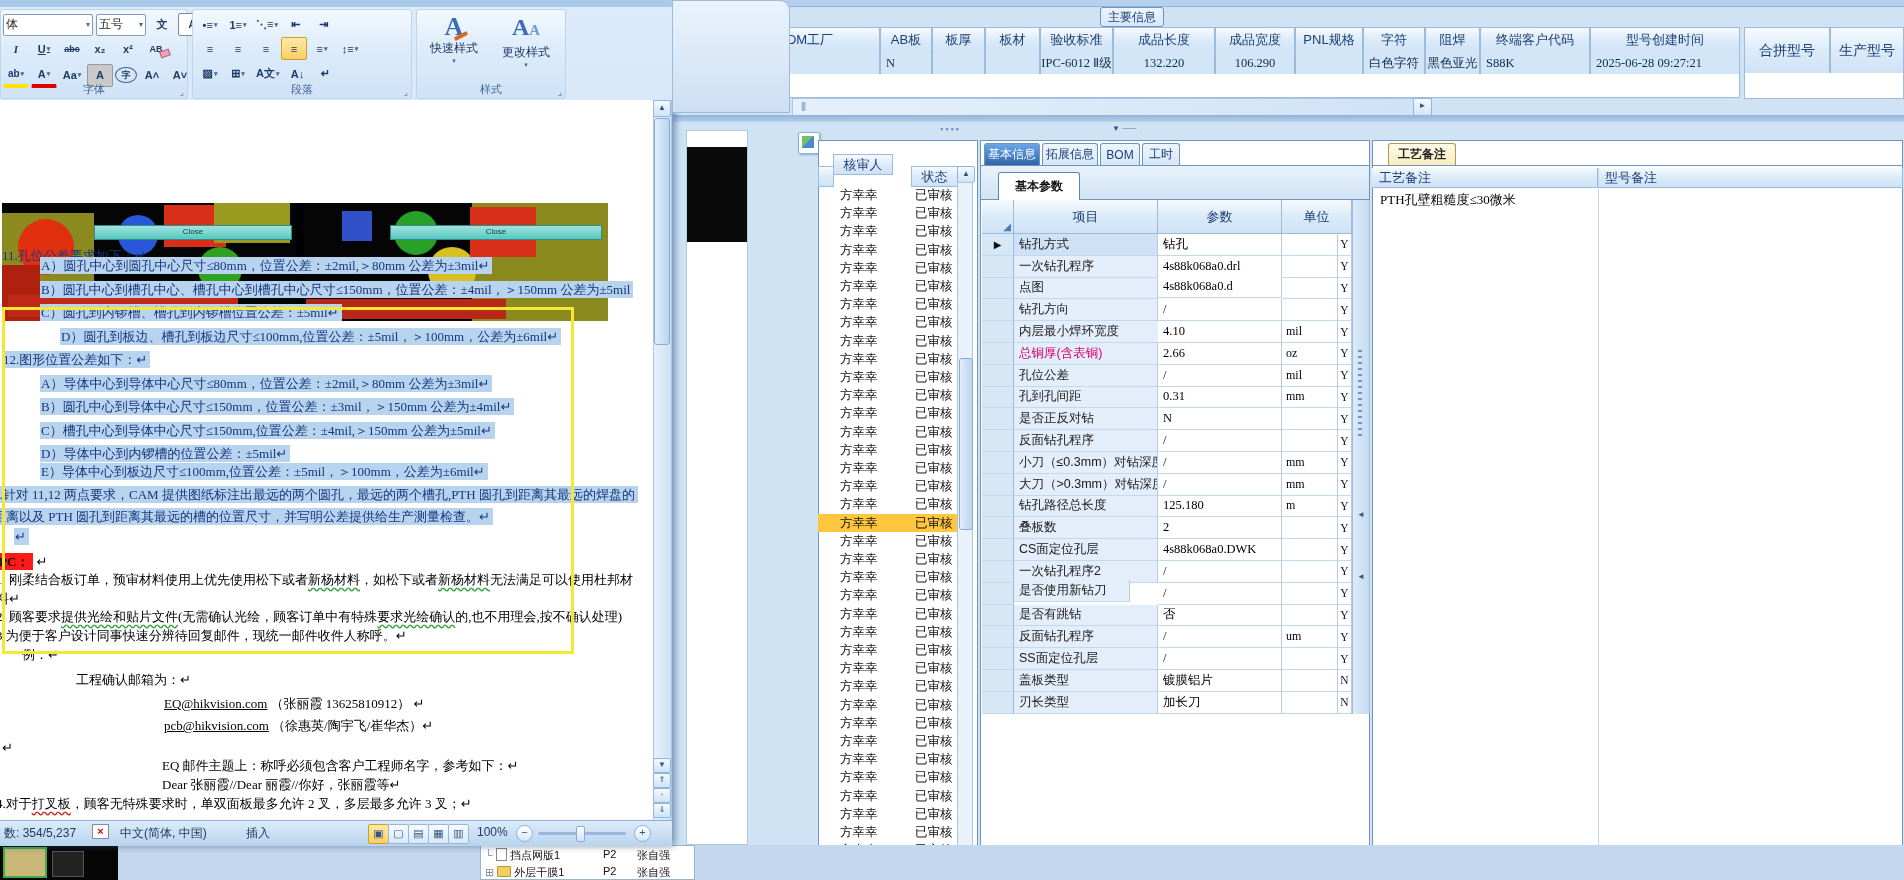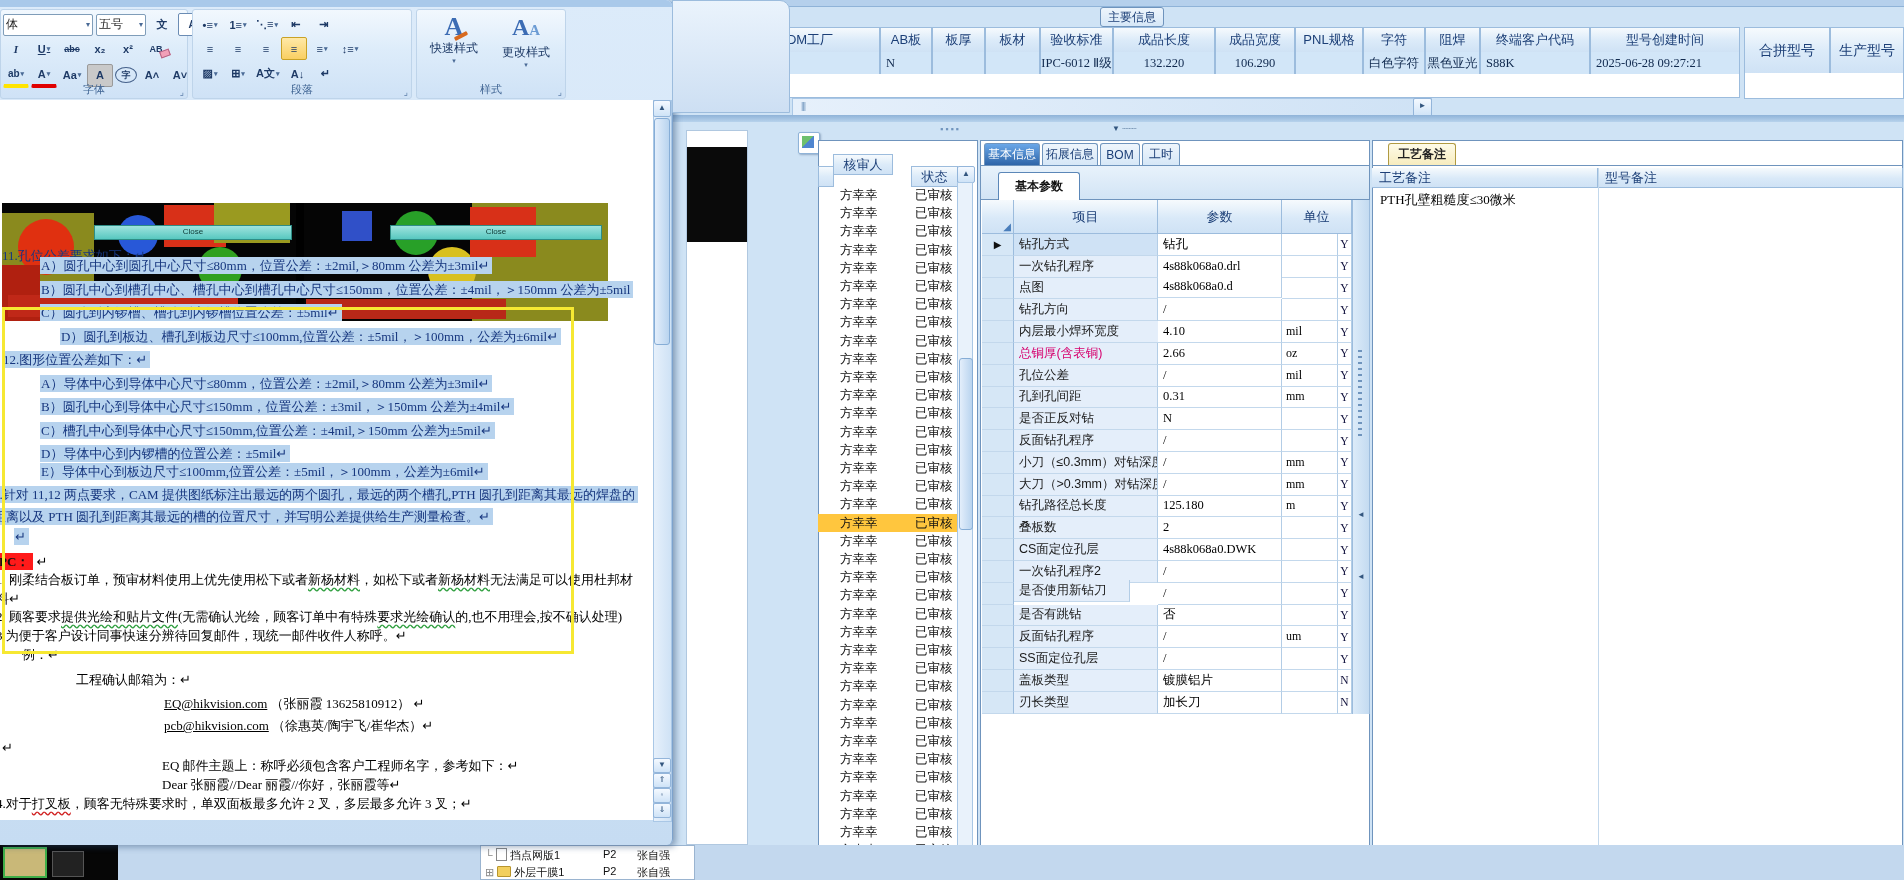--- a/index.html
+++ b/index.html
@@ -611,17 +611,29 @@
     </div>
 
     <div class="wsb" style="left:653px;top:100px;width:17px;height:720px;"></div>
     <div class="wsbtn" style="left:653px;top:100px;">▲</div>
     <div class="wsthumb" style="top:118px;height:225px;"></div>
     <div class="wsbtn" style="left:653px;top:758px;height:13px;line-height:12px;">▼</div>
     <div class="wsbtn" style="left:653px;top:773px;height:13px;line-height:12px;">⇑</div>
     <div class="wsbtn" style="left:653px;top:788px;height:13px;line-height:12px;">◦</div>
     <div class="wsbtn" style="left:653px;top:803px;height:13px;line-height:12px;">⇓</div>
 
+    <div id="statusbar">
+      <span class="sbitem" style="left:4px;">数: 354/5,237</span>
+      <span class="sbitem" style="left:92px;top:3px;width:15px;height:13px;background:#fff;border:1px solid #88a;display:inline-block;text-align:center;line-height:12px;color:#d00;font-size:11px;font-weight:bold;">×</span>
+      <span class="sbitem" style="left:120px;">中文(简体, 中国)</span>
+      <span class="sbitem" style="left:246px;">插入</span>
+      <span id="sb-views"><div class="viewbtn active" style="left: 368px;">▣</div><div class="viewbtn" style="left: 388px;">▢</div><div class="viewbtn" style="left: 408px;">▤</div><div class="viewbtn" style="left: 428px;">▦</div><div class="viewbtn" style="left: 448px;">▥</div></span>
+      <span class="sbitem" style="left:477px;">100%</span>
+      <span class="zoombtn" style="left:516px;">−</span>
+      <span class="abs" style="left:538px;top:11px;width:88px;height:3px;background:#9ab7da;border-radius:2px;"></span>
+      <span class="abs" style="left:576px;top:5px;width:7px;height:14px;background:linear-gradient(#fff,#cfe3f7);border:1px solid #86add6;border-radius:2px;"></span>
+      <span class="zoombtn" style="left:634px;">+</span>
+    </div>
   </div>
 
   <div class="abs" style="left:672px;top:0;width:118px;height:113px;background:linear-gradient(#eaf3fc,#cddff3);border:1px solid #9cbcdd;border-radius:0 10px 0 0;box-sizing:border-box;z-index:7;"></div>
 
 </div>
 
 </body></html>

